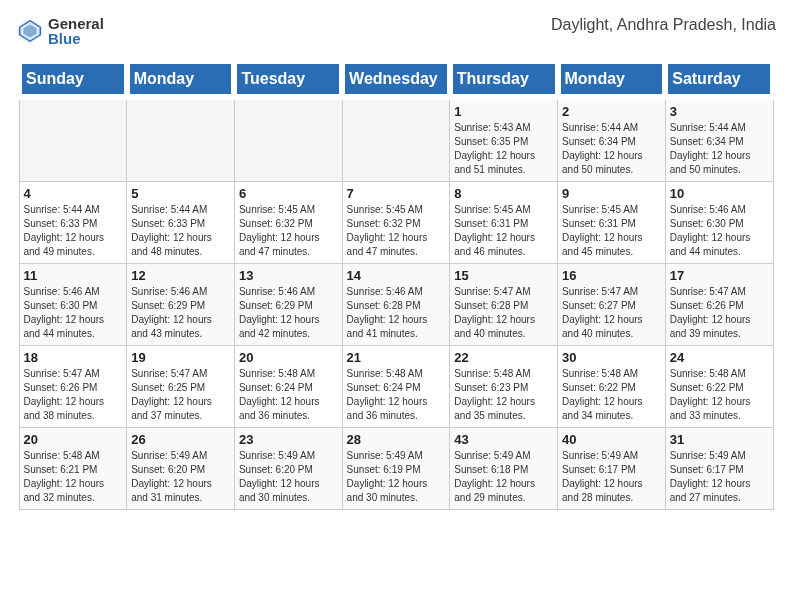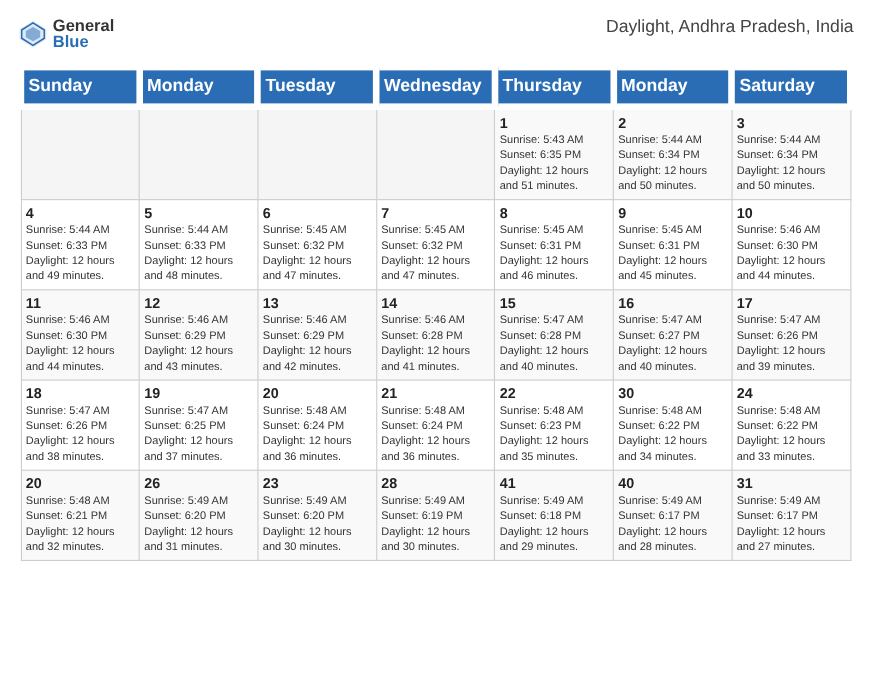--- a/index.html
+++ b/index.html
@@ -331,21 +331,21 @@
 and 30 minutes.</div>
         </td>
         <td>
           <span class="day-num">28</span>
           <div class="day-info" style="white-space: pre-line;">Sunrise: 5:49 AM
 Sunset: 6:19 PM
 Daylight: 12 hours
 and 30 minutes.</div>
         </td>
         <td>
-          <span class="day-num">41</span>
+          <span class="day-num">43</span>
           <div class="day-info" style="white-space: pre-line;">Sunrise: 5:49 AM
 Sunset: 6:18 PM
 Daylight: 12 hours
 and 29 minutes.</div>
         </td>
         <td>
           <span class="day-num">40</span>
           <div class="day-info" style="white-space: pre-line;">Sunrise: 5:49 AM
 Sunset: 6:17 PM
 Daylight: 12 hours

